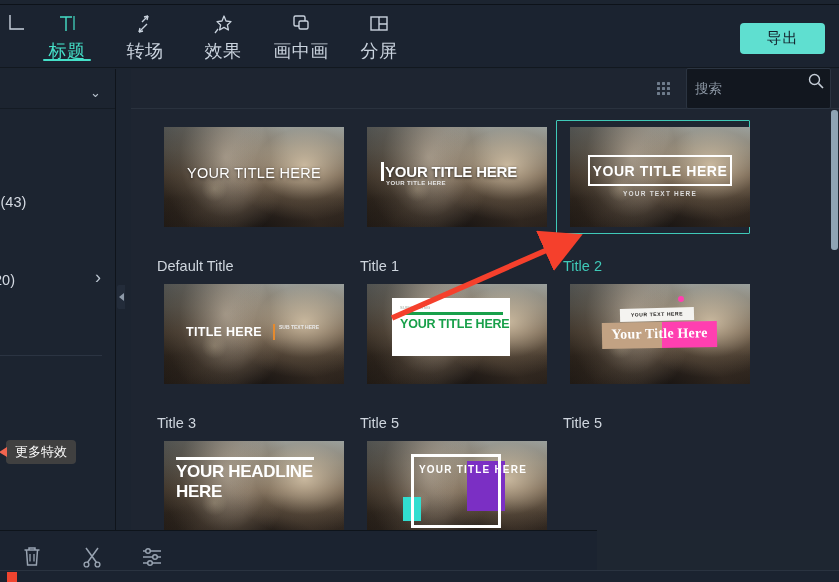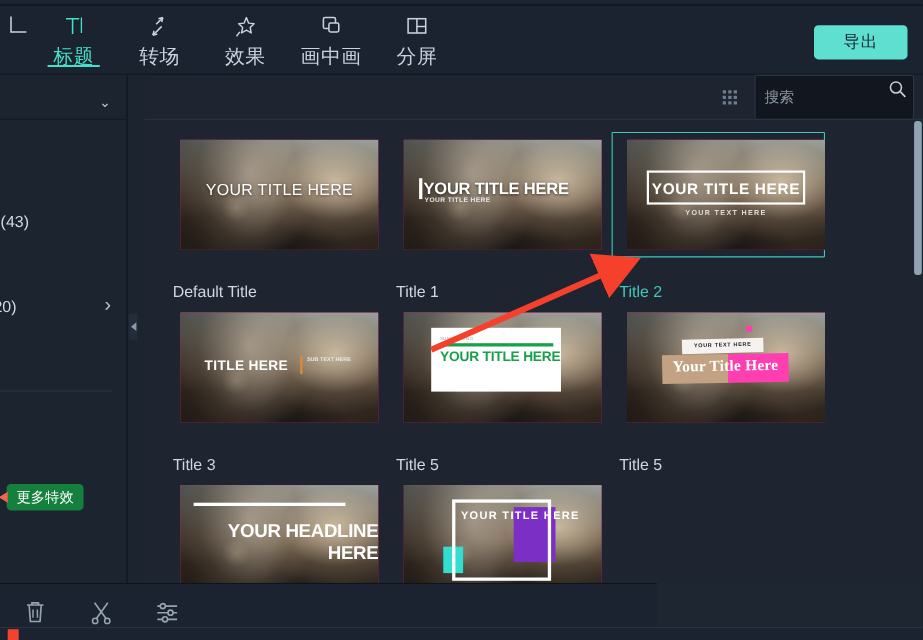--- a/index.html
+++ b/index.html
@@ -117,21 +117,21 @@
     position: absolute;
     left: 0; width: 102px;
     height: 1px;
     background: #2b3442;
   }
   .tooltip {
     position: absolute;
     left: 6px; top: 371px;
     height: 24px;
     padding: 0 9px;
-    background: #15803d;
+    background: #404040;
     border-radius: 4px;
     color: #ffffff;
     font-size: 13px;
     display: flex;
     align-items: center;
     white-space: nowrap;
   }
   .tooltip::before {
     content: "";
     position: absolute;
@@ -298,21 +298,21 @@
   .t4-rule { position: absolute; left: 8px; top: 14px; width: 103px; height: 2.5px; background: #18a04a; }
   .t4-title { position: absolute; left: 8px; top: 19px; color: #18a04a; font-size: 12.5px; font-weight: 700; line-height: 14px; letter-spacing: -0.2px; }
 
   .t5-tape { position: absolute; left: 50px; top: 24px; width: 74px; height: 13px; background: #f4f3f0; transform: rotate(-1.5deg); }
   .t5-tape span { position: absolute; left: 0; right: 0; top: 3px; text-align: center; color: #22201e; font-size: 5px; font-weight: 700; letter-spacing: 0.6px; }
   .t5-band { position: absolute; left: 32px; top: 38px; width: 115px; height: 26px; background: linear-gradient(to right, #c2a283 0%, #c2a283 52%, #ff3fb0 52%, #ff3fb0 100%); transform: rotate(-1deg); }
   .t5-band span { position: absolute; left: 0; right: 0; top: 4px; text-align: center; color: #fff; font-family: "Liberation Serif", serif; font-size: 14px; font-weight: 700; letter-spacing: 0.2px; }
   .t5-dot { position: absolute; left: 108px; top: 12px; width: 6px; height: 6px; border-radius: 50%; background: #ff3fb0; }
 
   .t6-rule { position: absolute; left: 12px; top: 16px; width: 138px; height: 3px; background: #fff; }
-  .t6-title { position: absolute; left: 12px; top: 32px; color: #fff; font-size: 17px; font-weight: 700; line-height: 20px; letter-spacing: -0.3px; text-align: right; }
+  .t6-title { position: absolute; left: 12px; top: 21px; color: #fff; font-size: 17px; font-weight: 700; line-height: 20px; letter-spacing: -0.3px; }
 
   .t7-frame { position: absolute; left: 44px; top: 13px; width: 90px; height: 74px; border: 3px solid #fff; }
   .t7-purple { position: absolute; left: 100px; top: 20px; width: 38px; height: 50px; background: #7b2fc4; }
   .t7-teal { position: absolute; left: 36px; top: 56px; width: 18px; height: 24px; background: #31ded0; }
   .t7-title { position: absolute; left: 52px; top: 22px; color: #fff; font-size: 10px; font-weight: 700; line-height: 14px; letter-spacing: 1.2px; }
 
   
   .vscroll {
     position: absolute;
     right: 1px; top: 110px;

